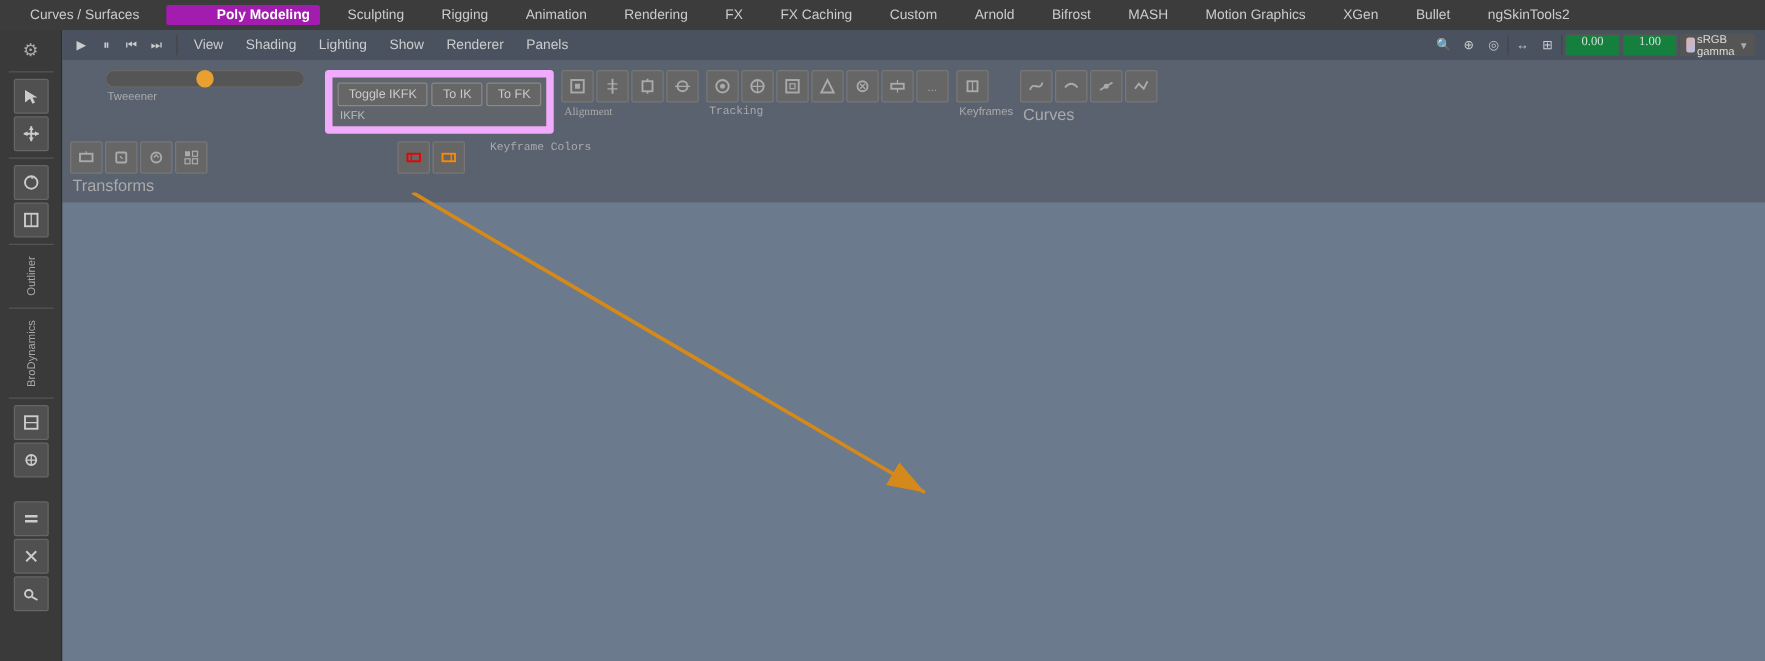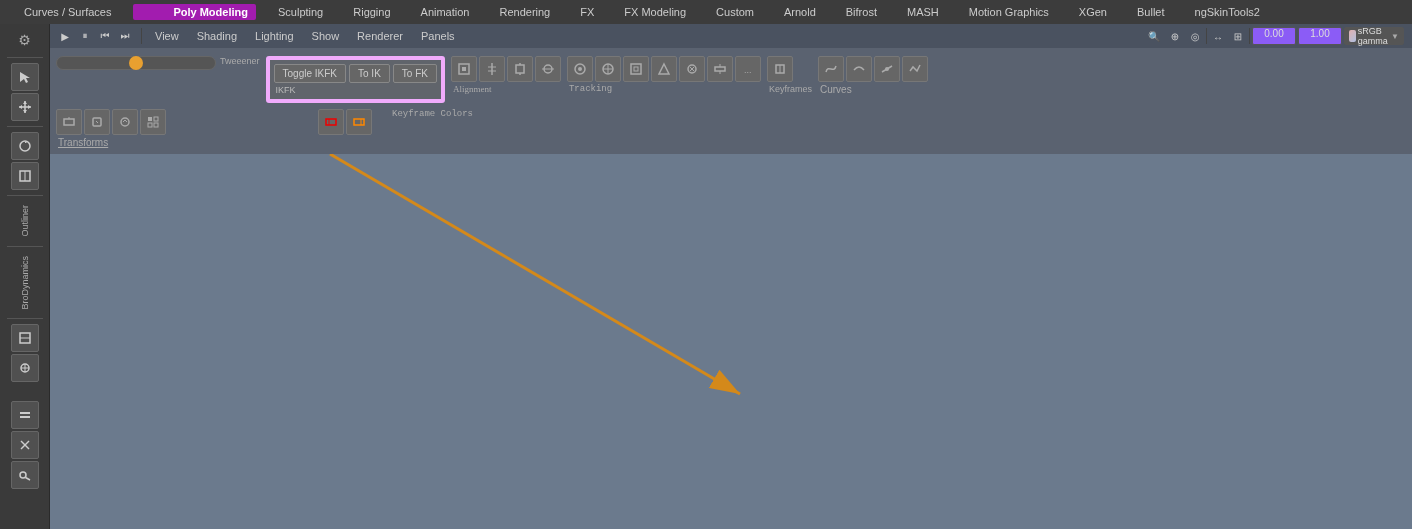--- a/index.html
+++ b/index.html
@@ -120,21 +120,21 @@
     }
 
     
     #anim-shelf {
       background: #5a6270;
       padding: 4px 0;
     }
 
     
     #ikfk-box {
-      border: 4px solid #f0abfc;
+      border: 6px solid #f0abfc;
       border-radius: 3px;
       padding: 4px;
       display: flex;
       flex-direction: column;
       gap: 2px;
       background: rgba(212,137,26,0.05);
     }
     #ikfk-buttons {
       display: flex;
       gap: 3px;
@@ -191,26 +191,27 @@
     
     #viewport {
       flex: 1;
       background: #6b7a8d;
     }
 
     
     .num-input {
       width: 48px;
       height: 18px;
-      background: #8b5cf6;
+      background: #15803d;
       border: 1px solid #555;
       color: #ddd;
       font-size: 10px;
       text-align: center;
       border-radius: 2px;
+      font-family: Liberation Serif, serif;
     }
 
     
     .color-swatch {
       width: 60px;
       height: 18px;
       border-radius: 2px;
       border: 1px solid #555;
       display: flex;
       align-items: center;
@@ -224,21 +225,21 @@
 <body>
 
 <div id="top-menubar">
   <div class="menu-item">Curves / Surfaces</div>
   <div class="menu-item highlight">Poly Modeling</div>
   <div class="menu-item">Sculpting</div>
   <div class="menu-item">Rigging</div>
   <div class="menu-item">Animation</div>
   <div class="menu-item">Rendering</div>
   <div class="menu-item">FX</div>
-  <div class="menu-item">FX Modeling</div>
+  <div class="menu-item">FX Caching</div>
   <div class="menu-item">Custom</div>
   <div class="menu-item">Arnold</div>
   <div class="menu-item">Bifrost</div>
   <div class="menu-item">MASH</div>
   <div class="menu-item">Motion Graphics</div>
   <div class="menu-item">XGen</div>
   <div class="menu-item">Bullet</div>
   <div class="menu-item">ngSkinTools2</div>
 </div>
 
@@ -347,21 +348,21 @@
         <span style="font-size:9px;color:#ddd;">sRGB gamma</span>
         <span style="color:#aaa;font-size:8px;">▼</span>
       </div>
     </div>
   </div>
 
   <div id="anim-shelf">
 
     <div style="display:flex;align-items:flex-start;padding:4px 6px;gap:6px;position:relative;">
 
-      <div style="display:flex;gap:2px;min-width:170px;">
+      <div style="display:flex;flex-direction:column;gap:2px;min-width:170px;margin-left:28px;">
         <div style="display:flex;align-items:center;gap:4px;">
           <div class="tweener-slider">
             <div class="tweener-thumb"></div>
           </div>
         </div>
         <div style="font-size:9px;color:#aaa;padding-left:2px;">Tweeener</div>
       </div>
 
       <div id="ikfk-box">
         <div id="ikfk-buttons">
@@ -481,21 +482,21 @@
                 <line x1="2" y1="10" x2="12" y2="4" stroke="#aaa" stroke-width="1.5"></line>
                 <circle cx="7" cy="7" r="2" fill="#aaa"></circle>
               </svg>
           </div>
           <div class="shelf-icon-btn">
             <svg width="14" height="14" viewBox="0 0 14 14">
                 <path d="M2 9 L5 5 L9 9 L12 3" fill="none" stroke="#aaa" stroke-width="1.5"></path>
               </svg>
           </div>
         </div>
-        <div style="font-size:10px;color:#aaa;padding-left:2px;">Curves</div>
+        <div style="font-size:13px;color:#aaa;padding-left:2px;">Curves</div>
       </div>
 
     </div>
 
     <div style="display:flex;align-items:flex-start;padding:2px 6px;gap:6px;">
 
       <div style="display:flex;flex-direction:column;gap:2px;min-width:170px;">
         <div style="display:flex;gap:2px;">
           <div class="shelf-icon-btn">
             <svg width="14" height="14" viewBox="0 0 14 14">
@@ -517,21 +518,21 @@
           </div>
           <div class="shelf-icon-btn">
             <svg width="14" height="14" viewBox="0 0 14 14">
                 <rect x="2" y="2" width="4" height="4" fill="#aaa"></rect>
                 <rect x="8" y="2" width="4" height="4" fill="none" stroke="#aaa" stroke-width="1"></rect>
                 <rect x="2" y="8" width="4" height="4" fill="none" stroke="#aaa" stroke-width="1"></rect>
                 <rect x="8" y="8" width="4" height="4" fill="none" stroke="#aaa" stroke-width="1"></rect>
               </svg>
           </div>
         </div>
-        <div style="font-size:10px;color:#aaa;padding-left:2px;text-decoration:underline;">Transforms</div>
+        <div style="font-size:13px;color:#aaa;padding-left:2px;">Transforms</div>
       </div>
 
       <div style="min-width:80px;"></div>
 
       <div style="display:flex;flex-direction:row;gap:18px;font-family:Liberation Mono, monospace;">
         <div style="display:flex;gap:2px;">
           <div class="shelf-icon-btn">
             <svg width="14" height="14" viewBox="0 0 14 14">
                 <rect x="2" y="4" width="10" height="6" fill="none" stroke="#e00" stroke-width="1.5"></rect>
                 <line x1="5" y1="4" x2="5" y2="10" stroke="#e00" stroke-width="1"></line>

